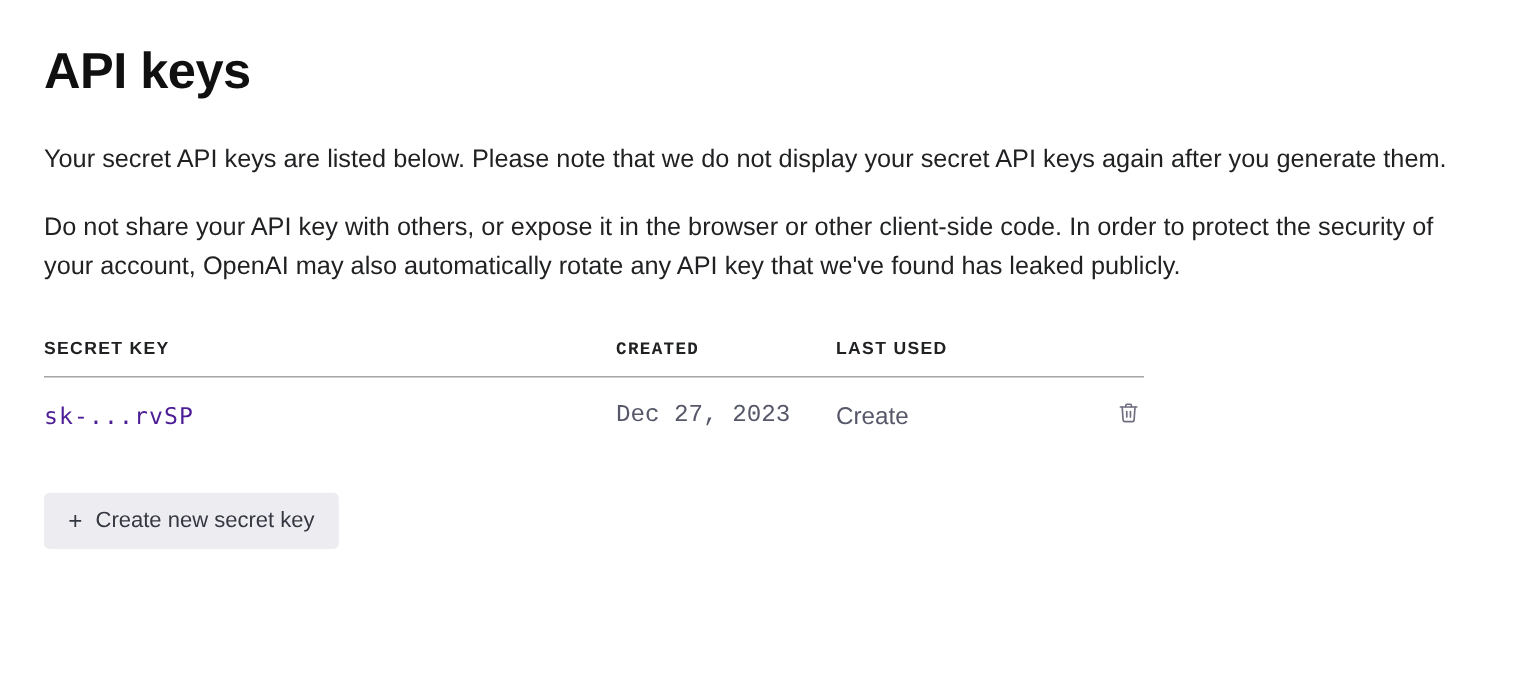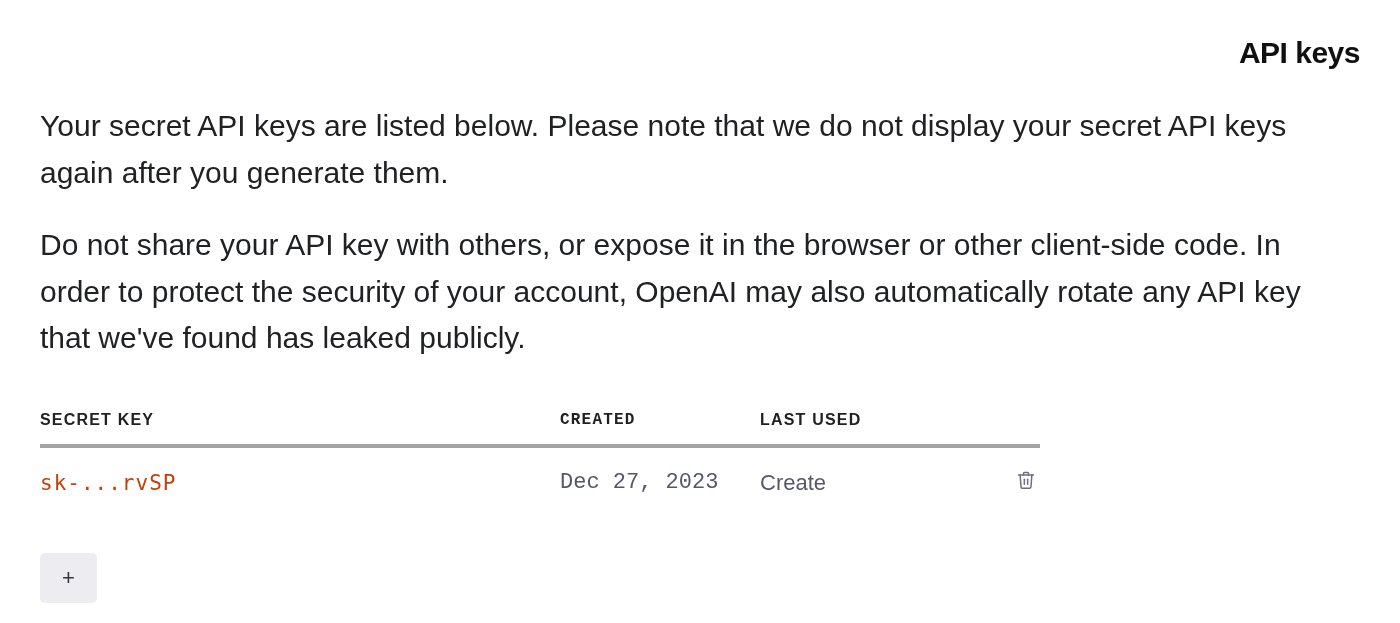--- a/index.html
+++ b/index.html
@@ -9,65 +9,64 @@
     }
     body {
       font-family: -apple-system, BlinkMacSystemFont, "Segoe UI", Helvetica, Arial, sans-serif;
       color: #202123;
       background: #fff;
       padding: 30px 40px;
       font-size: 21px;
       line-height: 1.5;
     }
     h1.page-title {
-      font-size: 30px;
+      font-size: 46px;
       font-weight: 700;
       letter-spacing: -0.5px;
       margin-bottom: 28px;
       color: #101010;
-      text-align: right;
     }
     p.description {
-      font-size: 30px;
+      font-size: 23px;
       line-height: 1.55;
       color: #202123;
       margin-bottom: 26px;
       max-width: 1300px;
     }
     .keys-table {
       width: 1000px;
       border-collapse: collapse;
       margin-top: 36px;
       margin-bottom: 36px;
     }
     .keys-table th {
       text-align: left;
       font-size: 16px;
       font-weight: 700;
       letter-spacing: 1.2px;
       text-transform: uppercase;
       color: #202123;
       padding: 10px 0 12px 0;
-      border-bottom: 4px solid #a3a3a3;
+      border-bottom: 1px solid #a3a3a3;
     }
     .keys-table td {
       padding: 18px 0;
       font-size: 22px;
       color: #565869;
       vertical-align: middle;
     }
     .col-key { width: 52%; }
     .col-created { width: 20%; font-family: Liberation Mono, monospace; }
     .col-lastused { width: 22%; margin-left: 47px; }
     .col-action { width: 6%; text-align: right; }
     .key-value {
       font-family: ui-monospace, SFMono-Regular, "SF Mono", Menlo, Consolas, monospace;
       font-size: 21px;
       letter-spacing: 1px;
-      color: #c2410c;
+      color: #4c1d95;
     }
     .delete-btn {
       background: none;
       border: none;
       padding: 4px;
       cursor: pointer;
       color: #6e6e80;
       display: inline-flex;
       align-items: center;
       justify-content: center;
@@ -134,16 +133,17 @@
             </svg>
           </span>
         </button>
       </td>
     </tr>
   </tbody>
 </table>
 
 <button class="create-btn">
   <span class="plus">+</span>
+  <span>Create new secret key</span>
 </button>
 
 
 
 
 </body></html>

